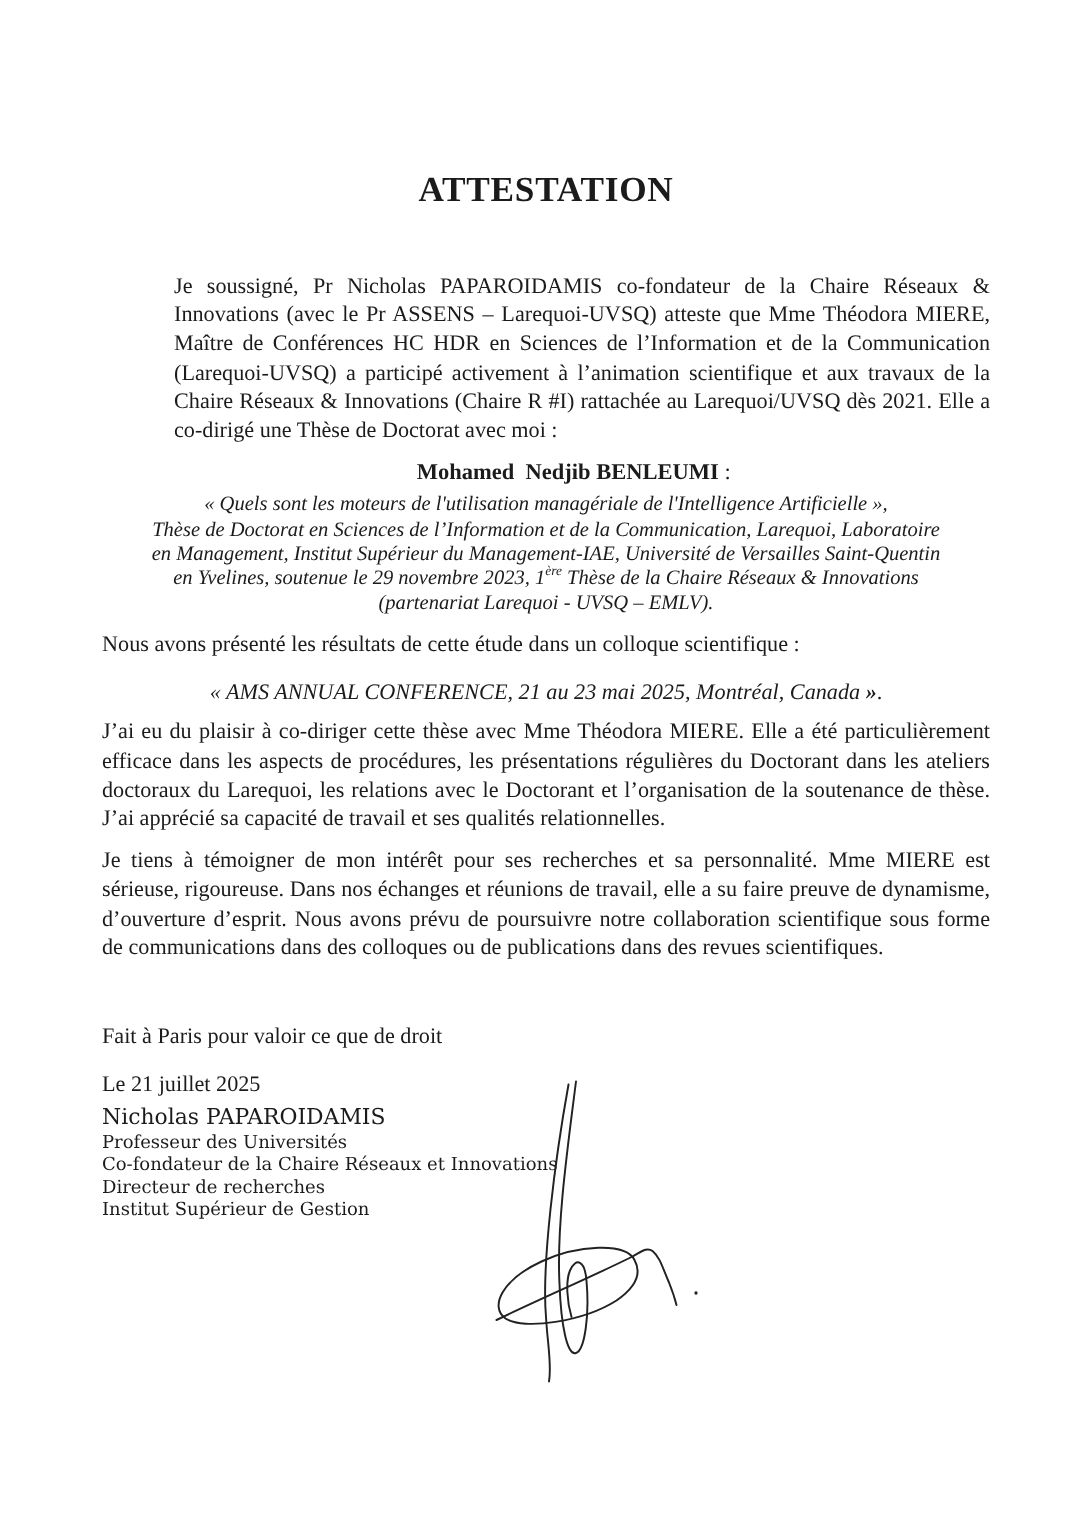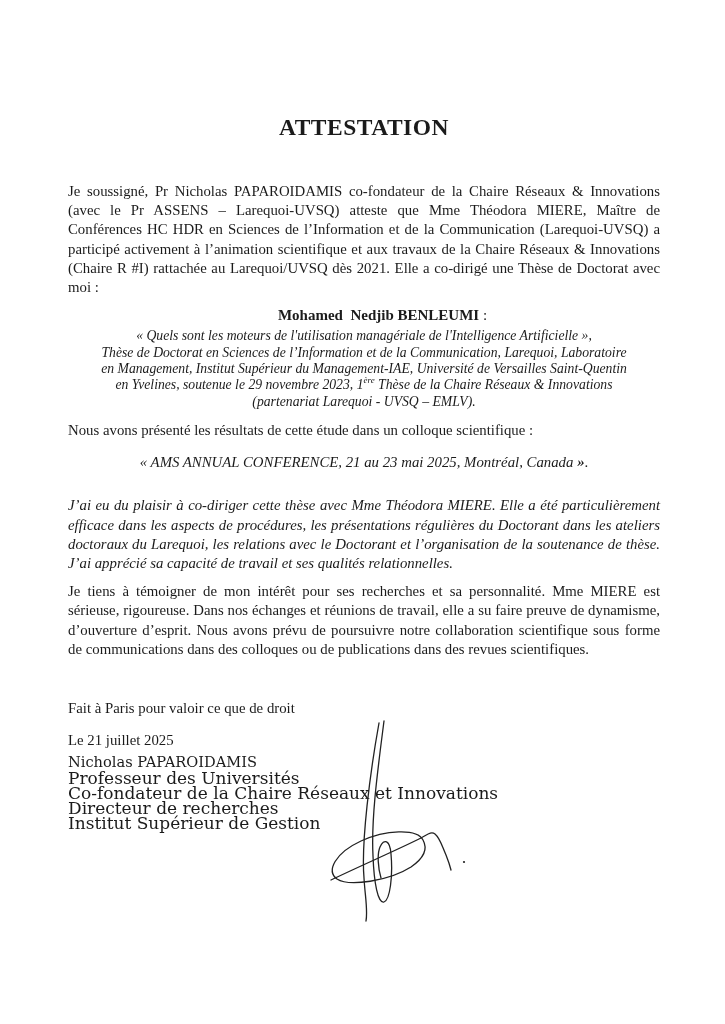--- a/index.html
+++ b/index.html
@@ -18,21 +18,21 @@
     font-weight:bold;
     font-size:23.5px;
     line-height:28px;
     letter-spacing:0.5px;
   }
   .para{
     font-size:14.8px;
     line-height:19.2px;
     text-align:justify;
   }
-  .p1{margin-top:41px;}
+  .p1{margin-top:41px;margin-left:48px;}
   .candidate-line{
     margin-top:9px;
     text-align:center;
     font-size:15px;
     line-height:19px;
     white-space:pre;
   }
   .candidate-line .name{font-weight:bold;margin-left:37px;}
   .thesis-block{
     margin-top:3px;
@@ -45,38 +45,38 @@
   .p2{margin-top:11px;}
   .conf-line{
     margin-top:13px;
     text-align:center;
     font-style:italic;
     font-size:14.8px;
     line-height:19px;
   }
   .conf-line .guillemet-bold{font-weight:bold;}
   .conf-line .period{font-style:normal;}
-  .p3{margin-top:24px;font-style:italic;}
+  .p3{margin-top:7px;}
   .p4{margin-top:9px;}
   .closing{
     text-align:left;
     font-size:14.8px;
     line-height:19px;
   }
   .fait-line{margin-top:40px;}
   .date-line{margin-top:13px;}
   .sig-name{
     margin-top:2px;
     font-family:"DejaVu Serif", serif;
     font-size:14.6px;
     line-height:19px;
   }
   .sig-titles{
     font-family:"DejaVu Serif", serif;
-    font-size:17px;
+    font-size:12px;
     line-height:15px;
   }
   .signature{
     position:absolute;
     left:325px;top:718px;
     width:145px;height:214px;
     pointer-events:none;
   }
   .signature svg{display:block;width:100%;height:100%;}
 </style>

